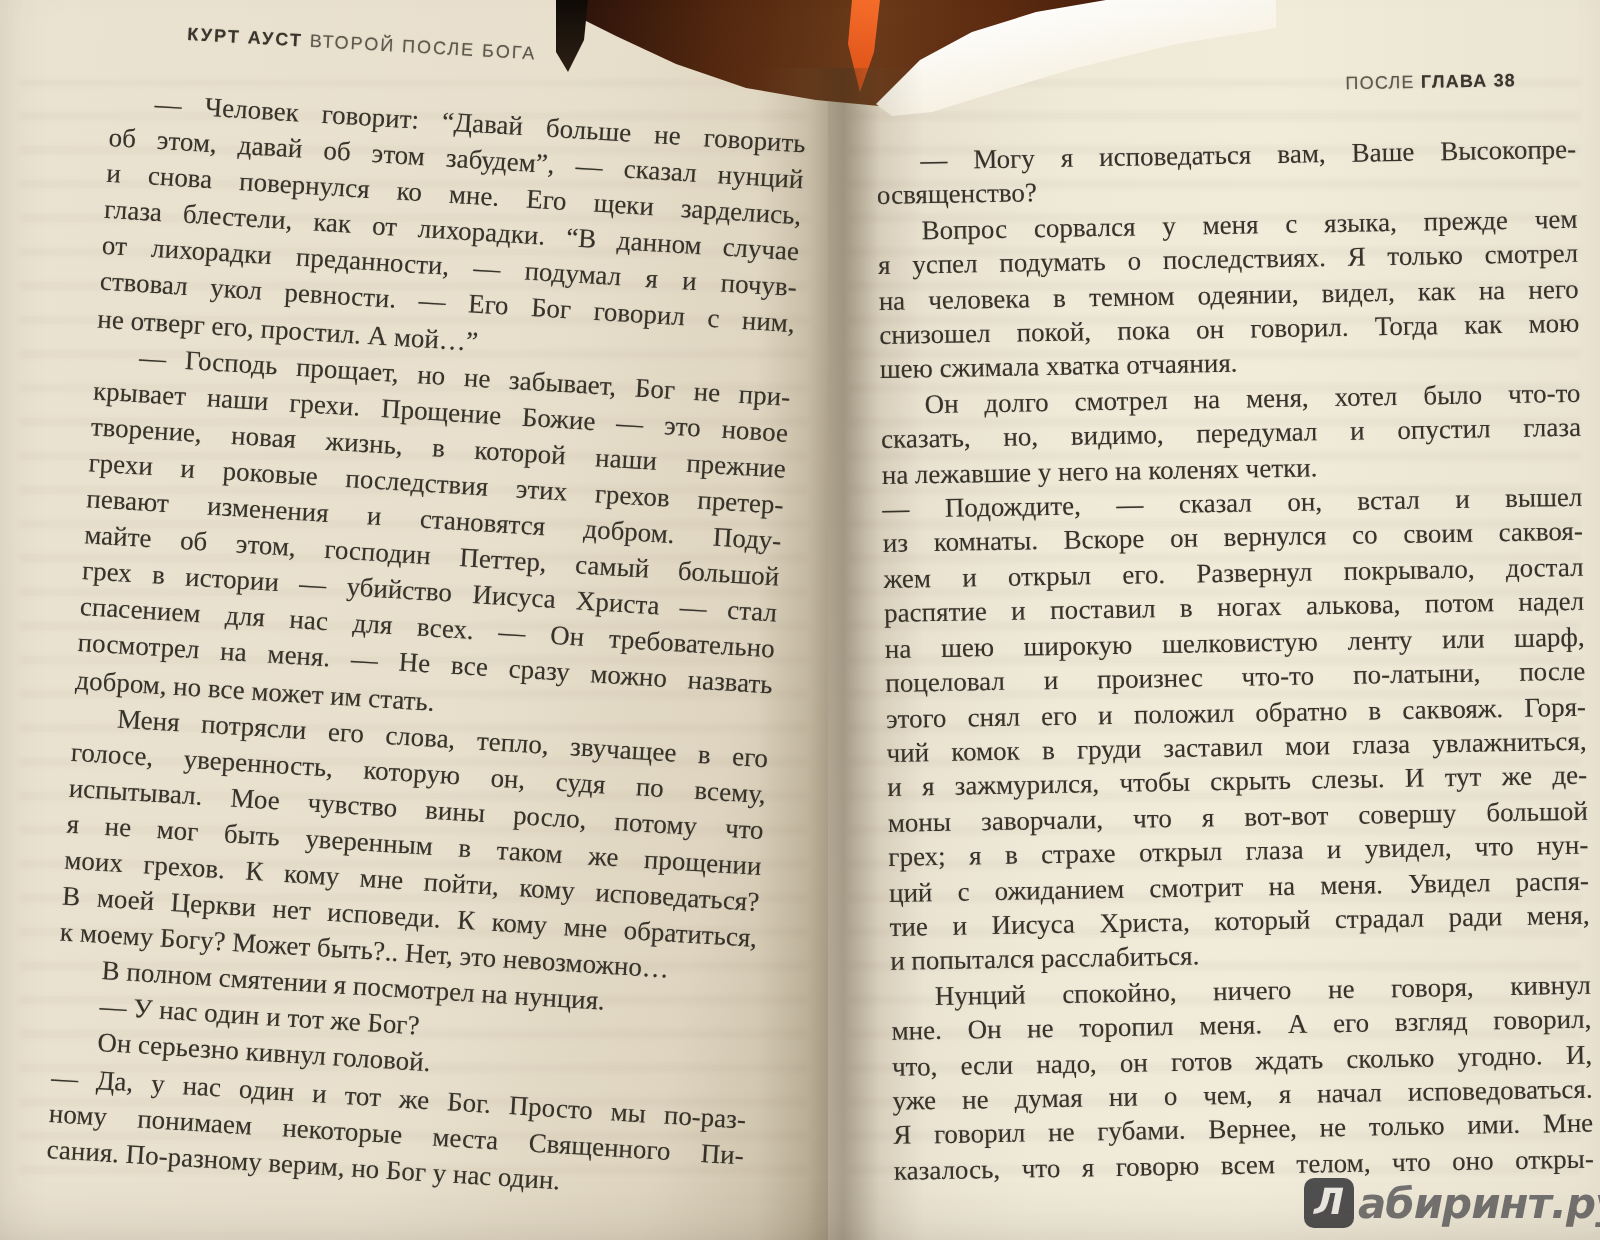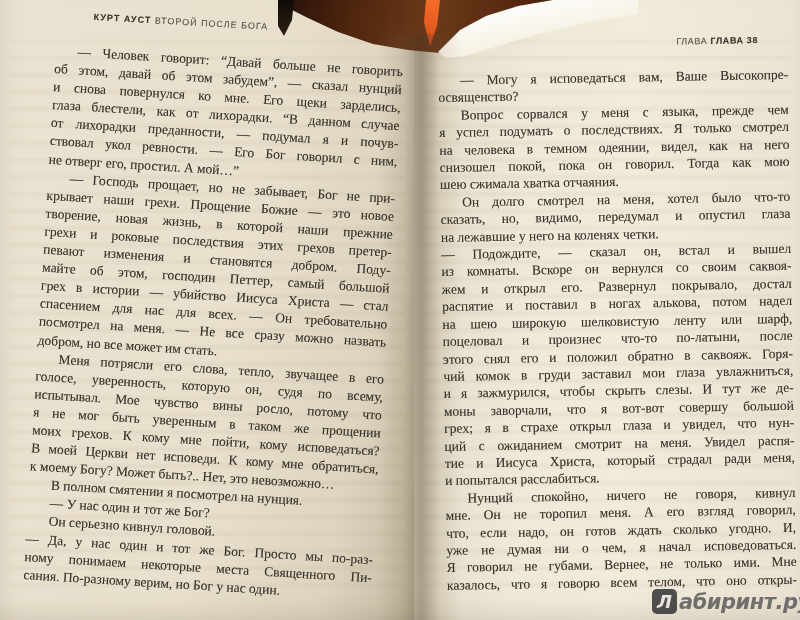--- a/index.html
+++ b/index.html
@@ -100,21 +100,21 @@
   <div class="spine-edge"></div>
   <div class="bookmark"></div>
   <div class="fore-edge"></div>
   <div class="gutter-shadow"></div>
 
   <div class="header header-left">
     <b>КУРТ АУСТ</b>
     <span class="lite">ВТОРОЙ ПОСЛЕ БОГА</span>
   </div>
   <div class="header header-right">
-    <span class="lite">ГЛАВА</span>
+    <span class="lite">ПОСЛЕ</span>
     <b>ГЛАВА 38</b>
   </div>
 
   <div class="text-block text-left">
       <div>
         <div class="line indent">— Человек говорит: “Давай больше не говорить</div>
         <div class="line">об этом, давай об этом забудем”, — сказал нунций</div>
         <div class="line">и снова повернулся ко мне. Его щеки зарделись,</div>
         <div class="line">глаза блестели, как от лихорадки. “В данном случае</div>
         <div class="line">от лихорадки преданности, — подумал я и почув-</div>

